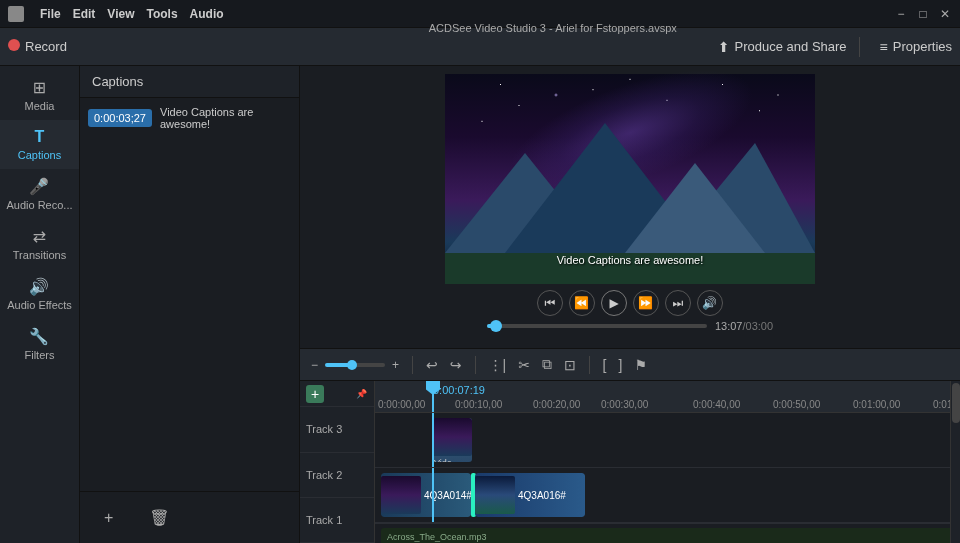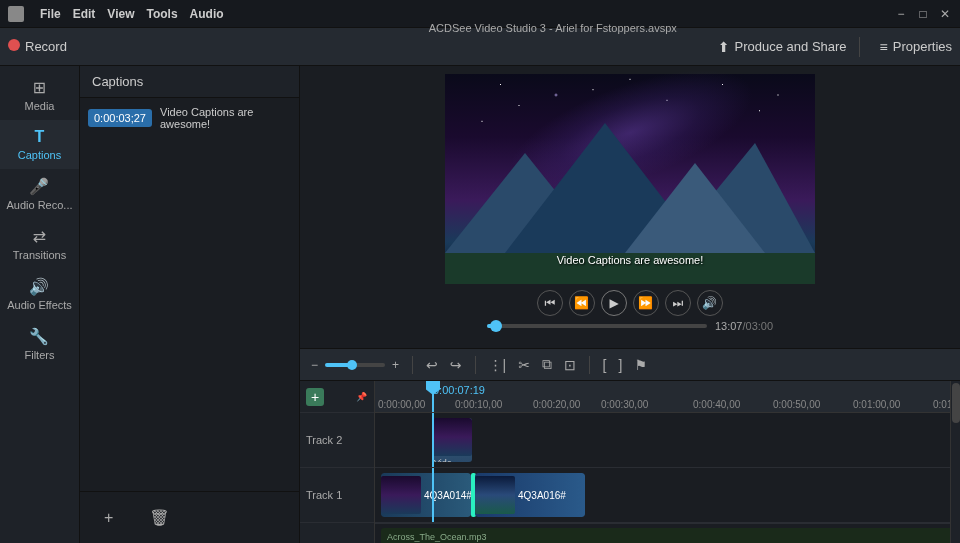--- a/index.html
+++ b/index.html
@@ -754,20 +754,23 @@
       </div>
 
       <div id="tracks-container">
 
         <div id="track-headers">
           <div class="track-header-row" style="height:32px;justify-content:space-between">
             <button class="add-track-btn">+</button>
             <span style="font-size:9px;color:#888">📌</span>
           </div>
           <div class="track-header-row" style="height:55px">
+            <span>Track 3</span>
+          </div>
+          <div class="track-header-row" style="height:55px">
             <span>Track 2</span>
           </div>
           <div class="track-header-row" style="height:55px">
             <span>Track 1</span>
           </div>
         </div>
 
         <div id="track-content">
 
           <div id="time-ruler">

